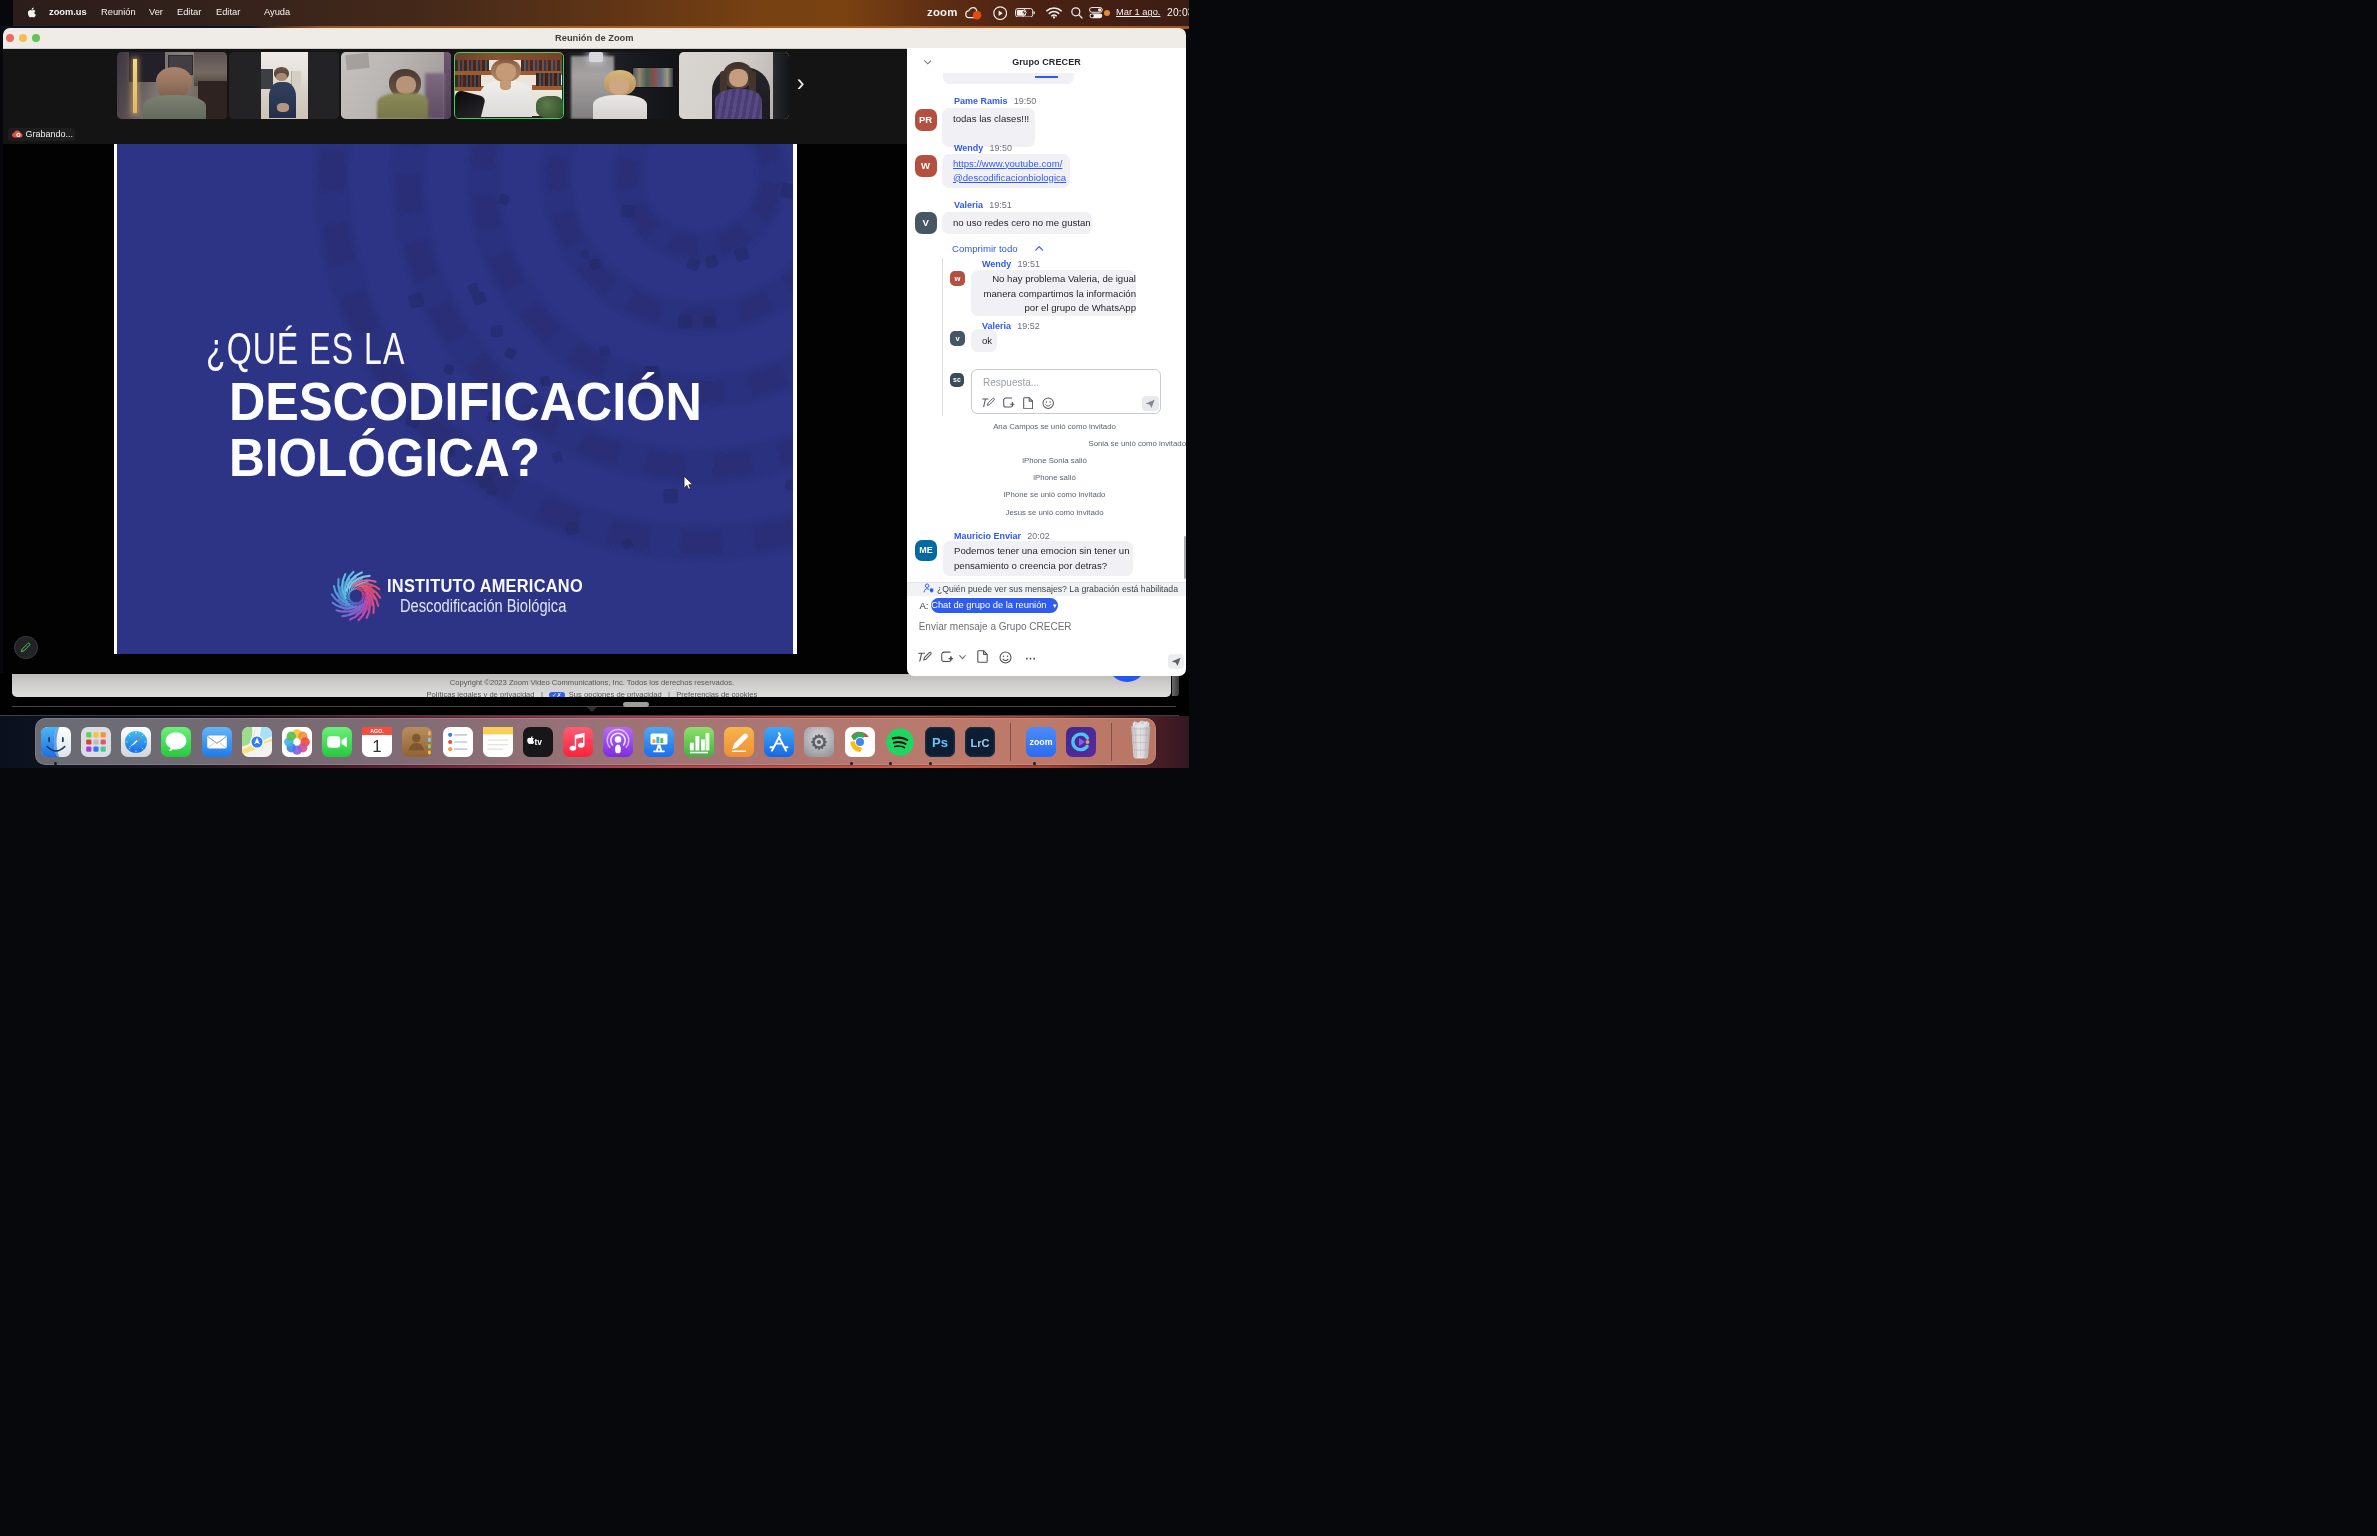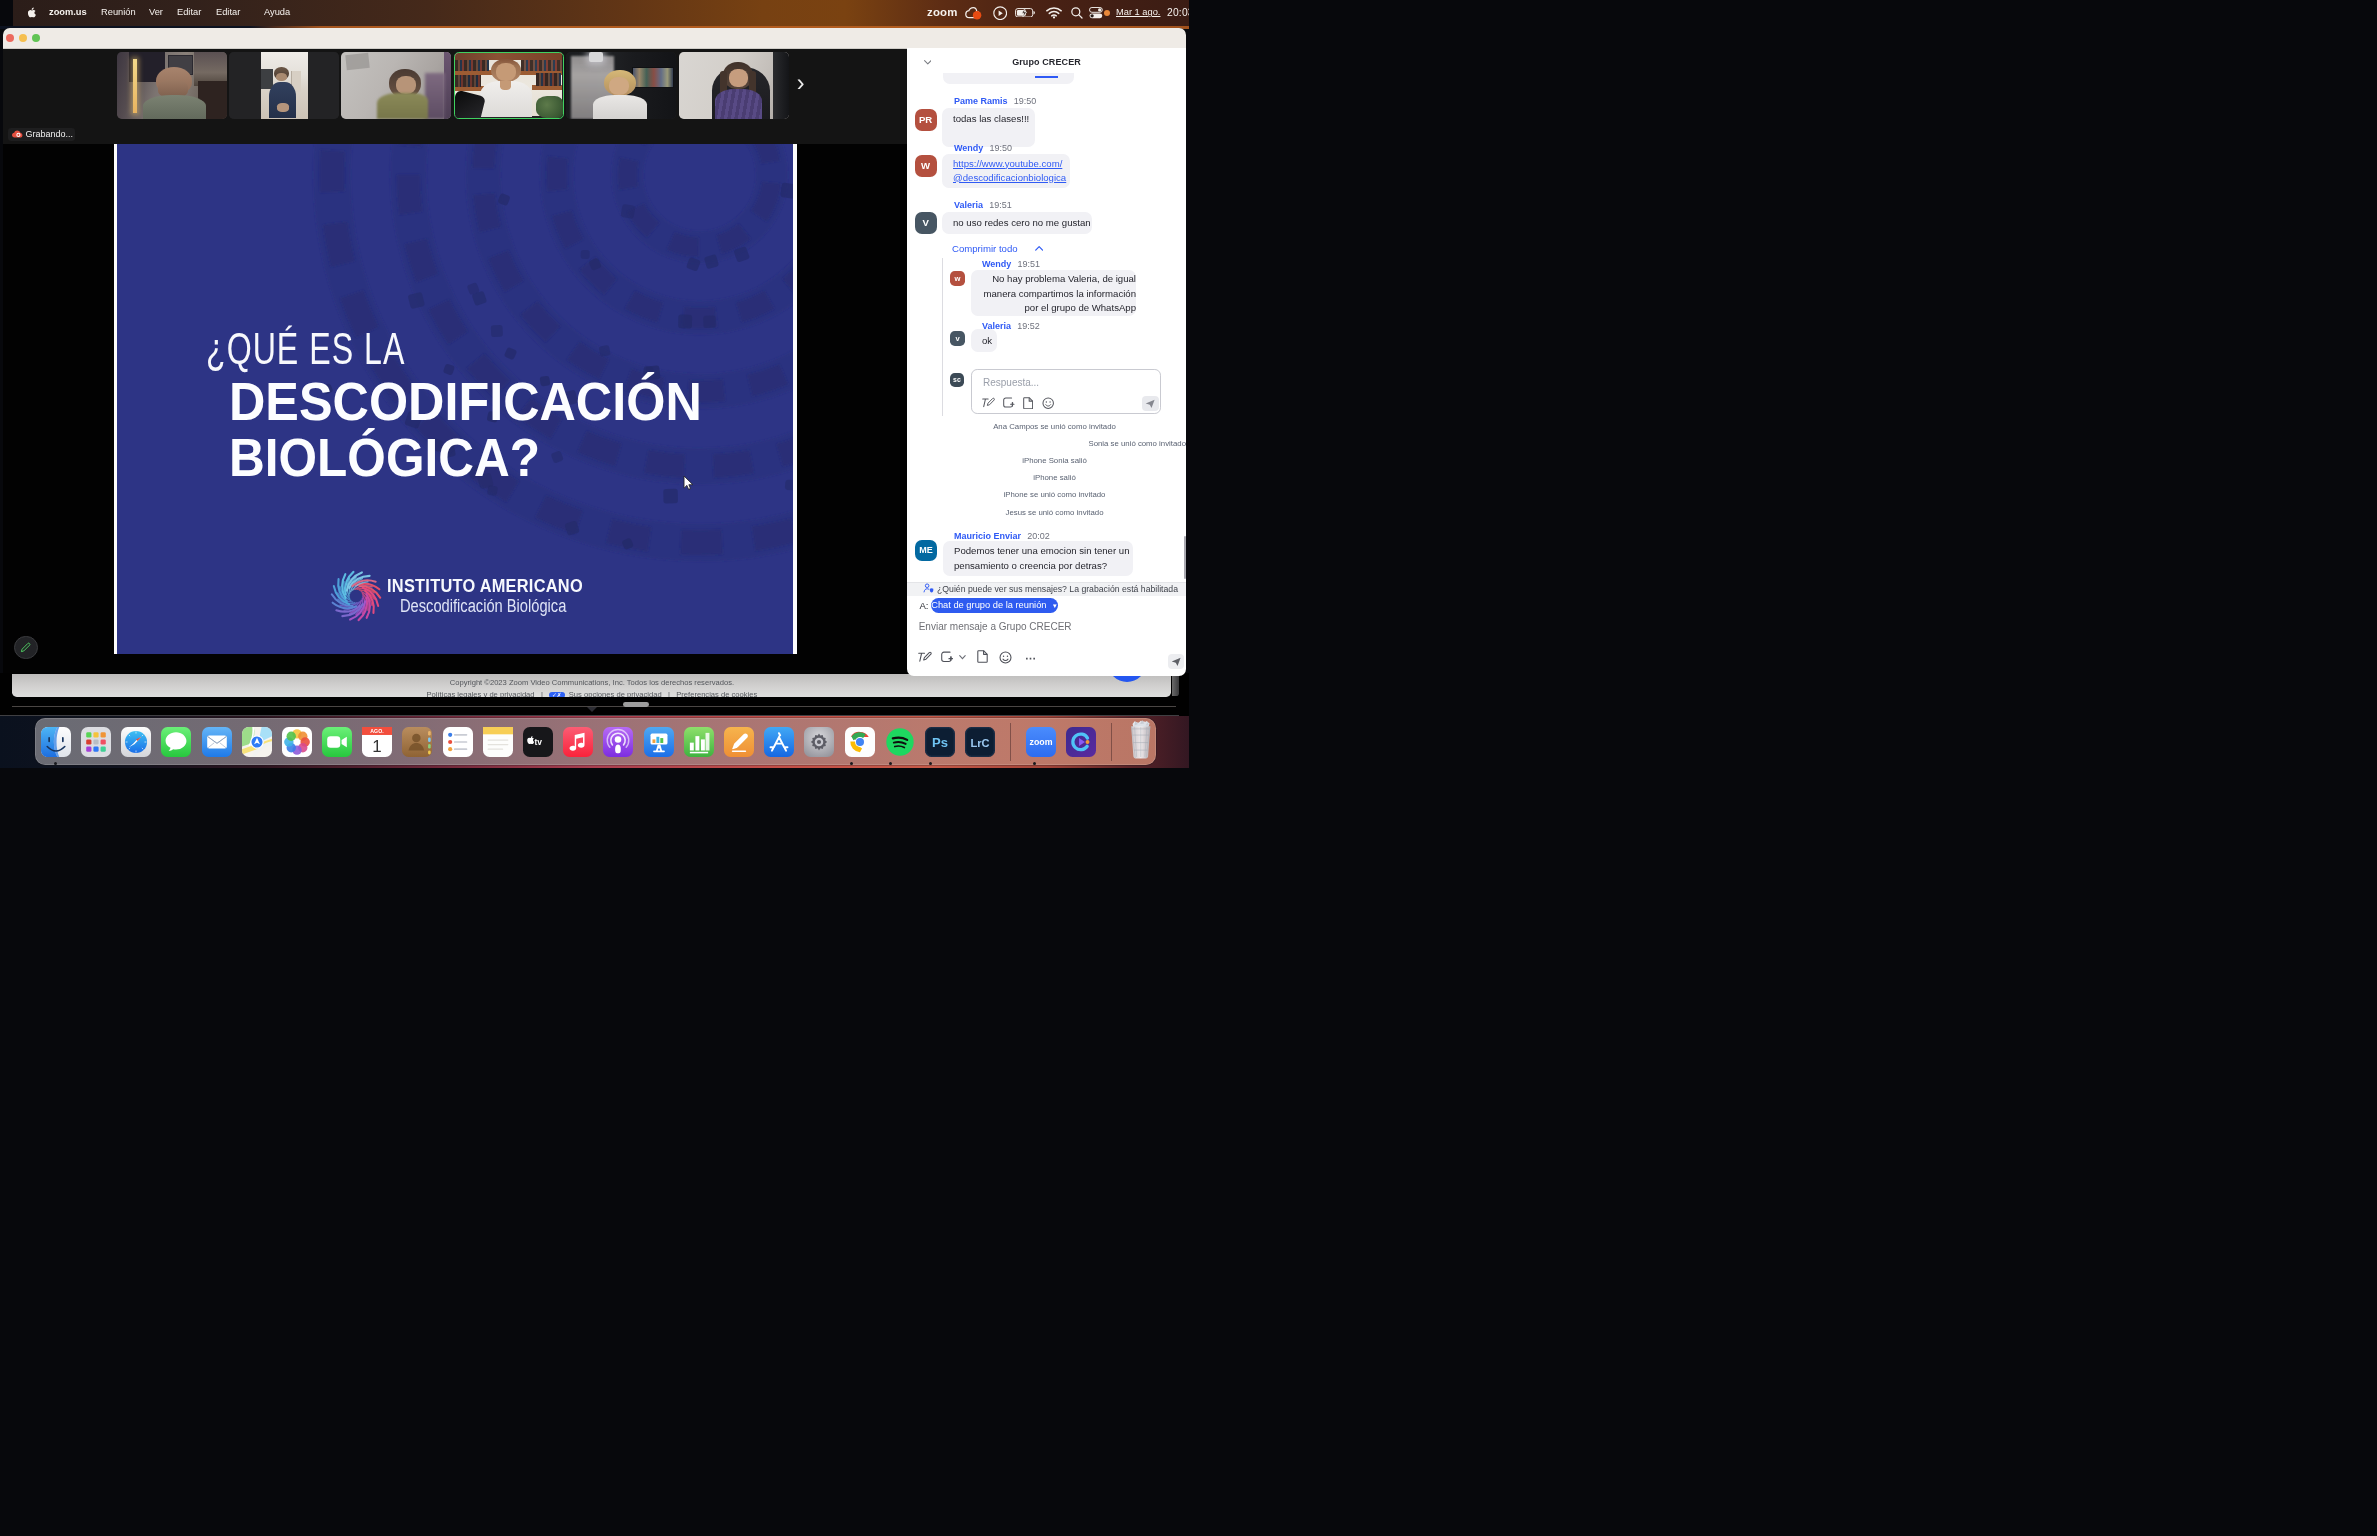--- a/index.html
+++ b/index.html
@@ -299,20 +299,21 @@
   </div>
   <div id="fab" class="a">
       <svg class="a" style="left:4.8px;top:4.8px" width="11" height="11" viewBox="0 0 16 16">
         <path d="M2 14l1-3.5L11.5 2c.5-.5 1.4-.5 2 0l.5.5c.6.6.6 1.5 0 2L5.5 13z" fill="none" stroke="#4fd063" stroke-width="1.4"></path>
       </svg>
     </div>
   <div id="titlebar" class="a"></div>
   <div class="tl" style="left:3.1px;background:#ec6a5e;"></div>
   <div class="tl" style="left:16px;background:#f5bf4f;"></div>
   <div class="tl" style="left:29px;background:#61c454;"></div>
+  <div id="ttitle" class="a">Reunión de Zoom</div>
 </div>
 
 <svg class="a" style="left:683px;top:475px;z-index:5" width="11.7" height="16.5" viewBox="0 0 17 24">
     <path d="M1.5 1.5v17.6l4.2-4 2.4 5.8 2.8-1.2-2.4-5.6h5.8z" fill="#fff" stroke="#222" stroke-width="1.2"></path>
   </svg>
 
 <div id="chat" class="a">
 
   <svg class="a" style="left:16.5px;top:12.4px" width="7.6" height="4.8" viewBox="0 0 13 8">
       <path d="M1 1l5.5 5.5L12 1" fill="none" stroke="#7a7c82" stroke-width="1.8" stroke-linecap="round" stroke-linejoin="round"></path>

